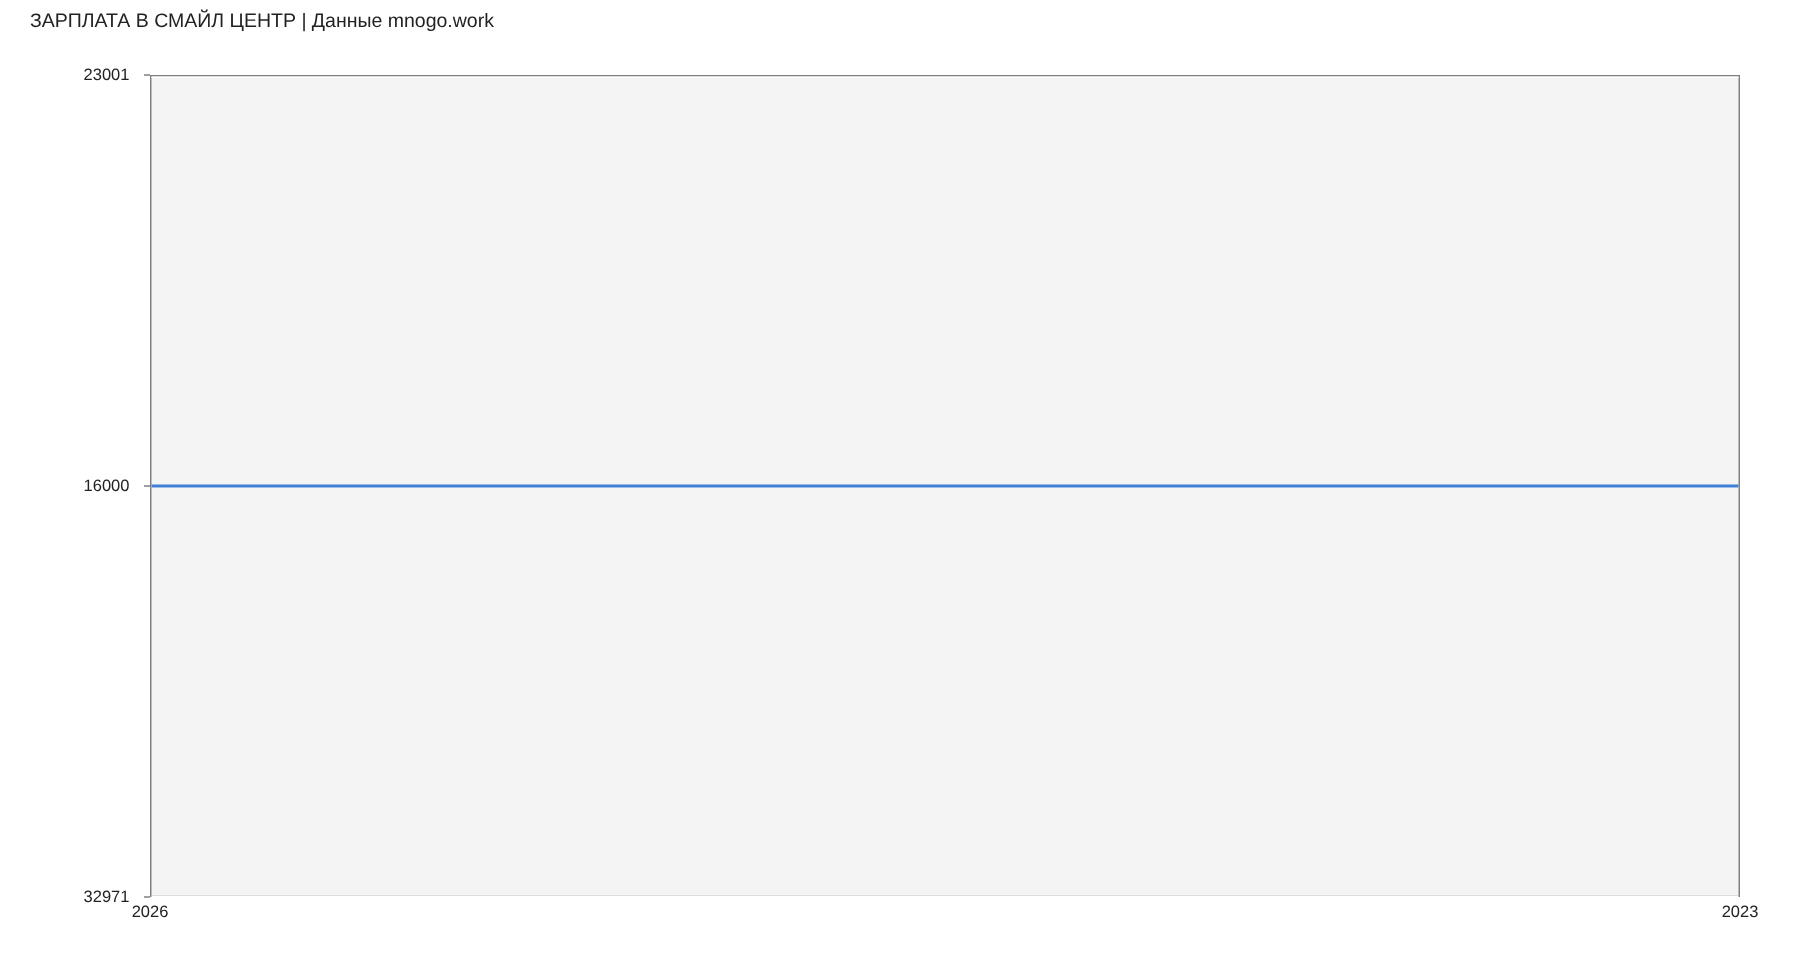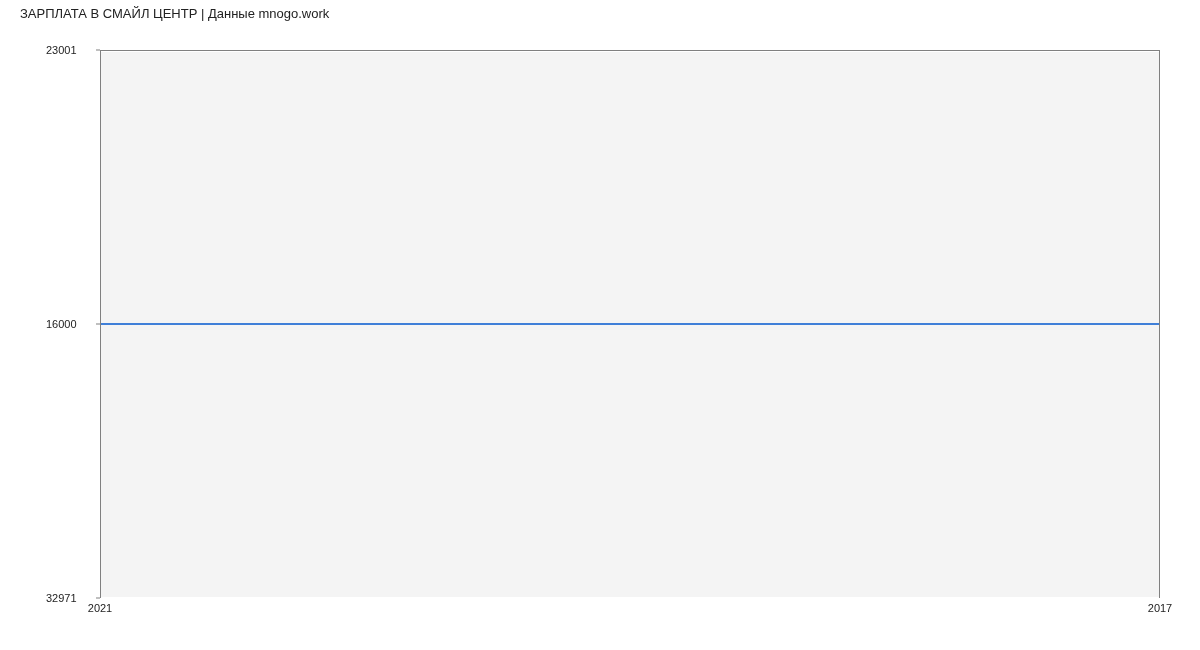--- a/index.html
+++ b/index.html
@@ -48,21 +48,21 @@
     position: absolute;
     left: 0;
     width: 100%;
     height: 0;
     border-top: 2px solid #3f7fd8;
   }
   .y-tick {
     position: absolute;
     right: 1104px;
     width: 50px;
-    text-align: left;
+    text-align: center;
     font-size: 11px;
     color: #222;
     transform: translateY(-50%);
   }
   .y-tick-mark {
     position: absolute;
     left: 96px;
     width: 4px;
     height: 0;
     border-top: 1px solid #808080;
@@ -84,22 +84,22 @@
 
   <div class="y-tick" style="top:50px">23001</div>
   <div class="y-tick-mark" style="top:50px"></div>
 
   <div class="y-tick" style="top:324px">16000</div>
   <div class="y-tick-mark" style="top:324px"></div>
 
   <div class="y-tick" style="top:598px">32971</div>
   <div class="y-tick-mark" style="top:598px"></div>
 
-  <div class="x-tick" style="left:100px">2021</div>
-  <div class="x-tick" style="left:1160px">2017</div>
+  <div class="x-tick" style="left:100px">2026</div>
+  <div class="x-tick" style="left:1160px">2023</div>
 
   <div class="plot-area">
     <div class="grid-line" style="top:0%"></div>
     <div class="grid-line" style="top:50%"></div>
     <div class="grid-line" style="top:100%"></div>
     <div class="data-line" style="top:calc(50% - 1px)"></div>
   </div>
 </div>
 
 </body></html>

